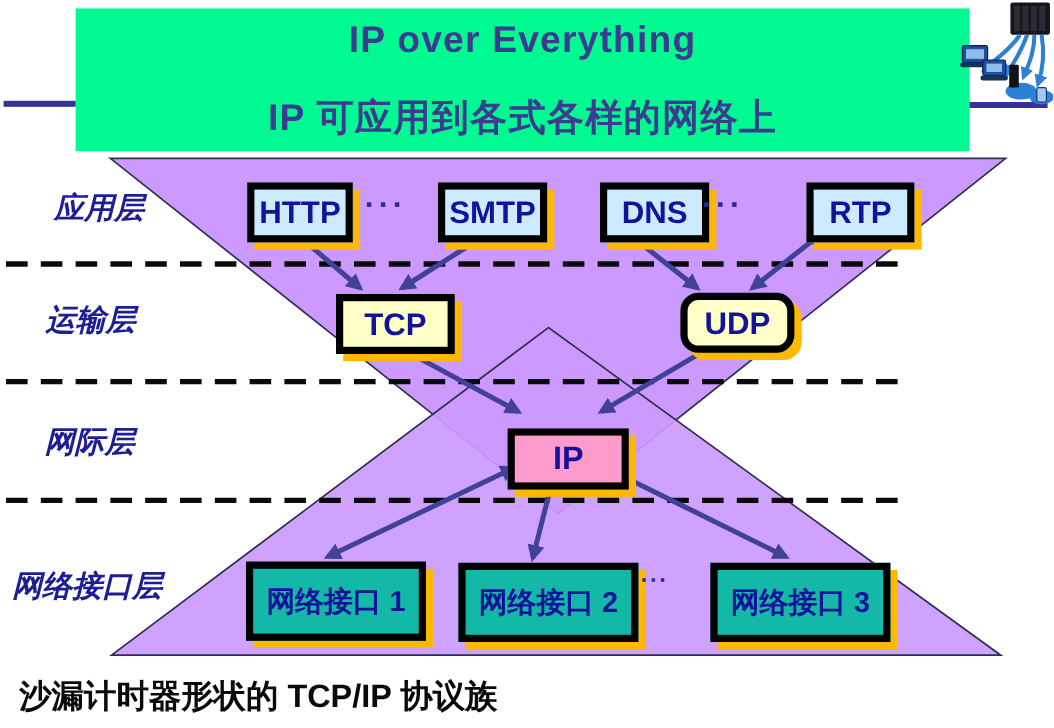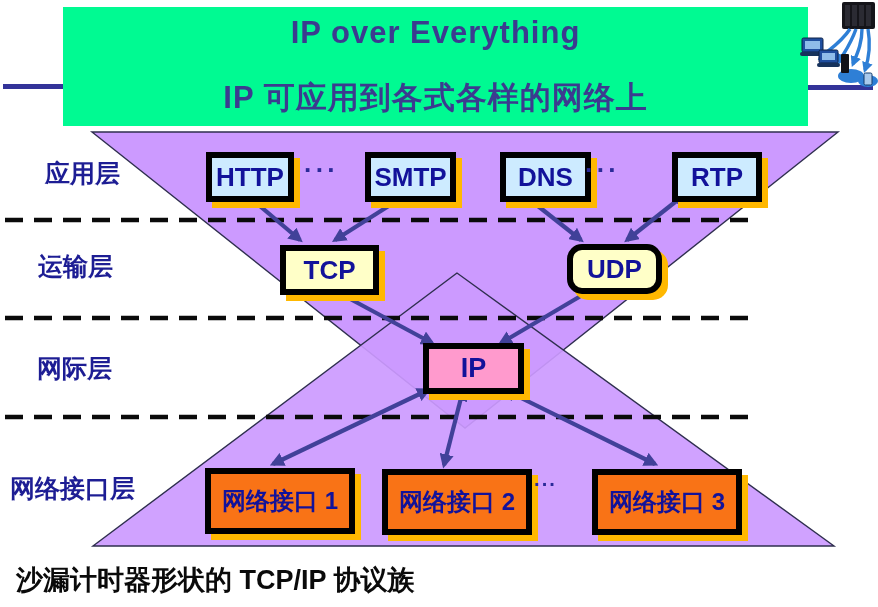--- a/index.html
+++ b/index.html
@@ -10,30 +10,30 @@
   .banner{position:absolute;left:63px;top:7px;width:745px;height:119px;background:#00FA92;
           display:flex;flex-direction:column;align-items:center;justify-content:center;gap:26px;}
   .banner .t1{font-size:31px;font-weight:bold;color:#3B3B8F;letter-spacing:1px;}
   .banner .t2{font-size:31px;font-weight:bold;color:#3B3B8F;letter-spacing:1px;}
 
   .sep{position:absolute;height:5px;background:#333399;}
   .sep.left{left:3px;top:84px;width:60px;}
   .sep.right{left:808px;top:85px;width:65px;}
 
   
-  .layer-label{position:absolute;font-size:25px;font-weight:bold;color:#1D1D94;white-space:nowrap;}
+  .layer-label{position:absolute;font-size:25px;font-weight:bold;color:#1D1D94;white-space:nowrap;font-style:italic;}
 
   
   .pbox{position:absolute;display:flex;align-items:center;justify-content:center;
         border:6px solid #000000;box-shadow:6px 6px 0 0 #FFB800;
         font-weight:bold;color:#12129A;white-space:nowrap;}
   .pbox.blue  {background:#CDEBFF;font-size:26px;}
   .pbox.yellow{background:#FFFFC8;font-size:26px;}
   .pbox.pink  {background:#FF9ACD;font-size:27px;}
-  .pbox.green {background:#f97316;font-size:24px;}
+  .pbox.green {background:#14b8a6;font-size:24px;}
 
   .dots{position:absolute;font-size:26px;font-weight:bold;color:#2A2A99;letter-spacing:3px;}
   .dots.small{font-size:20px;letter-spacing:1px;}
 
   .caption{position:absolute;left:16px;top:562px;width:878px;text-align:left;
            font-size:27px;font-weight:bold;color:#0A0A0A;}
 
   svg{position:absolute;left:0;top:0;}
   .diagram-svg{pointer-events:none;}
 </style>
@@ -116,21 +116,21 @@
   <div class="pbox blue" style="left:206px;top:152px;width:76px;height:38px;">HTTP</div>
   <div class="dots" style="left:304px;top:155px;">···</div>
   <div class="pbox blue" style="left:365px;top:152px;width:79px;height:38px;">SMTP</div>
   <div class="pbox blue" style="left:500px;top:152px;width:79px;height:38px;">DNS</div>
   <div class="dots" style="left:585px;top:155px;">···</div>
   <div class="pbox blue" style="left:672px;top:152px;width:78px;height:38px;">RTP</div>
 
   <div class="pbox yellow" style="left:280px;top:245px;width:87px;height:38px;">TCP</div>
   <div class="pbox yellow" style="left:567px;top:244px;width:83px;height:38px;border-radius:15px;">UDP</div>
 
-  <div class="pbox pink" style="left:423px;top:343px;width:89px;height:39px;">IP</div>
+  <div class="pbox pink" style="left:423px;top:357px;width:89px;height:39px;">IP</div>
 
   <div class="pbox green" style="left:205px;top:468px;width:138px;height:54px;">网络接口 1</div>
   <div class="pbox green" style="left:382px;top:469px;width:138px;height:54px;">网络接口 2</div>
   <div class="dots small" style="left:534px;top:473px;">···</div>
   <div class="pbox green" style="left:592px;top:469px;width:138px;height:54px;">网络接口 3</div>
 
   <div class="caption">沙漏计时器形状的 TCP/IP 协议族</div>
 
 </div>
 

